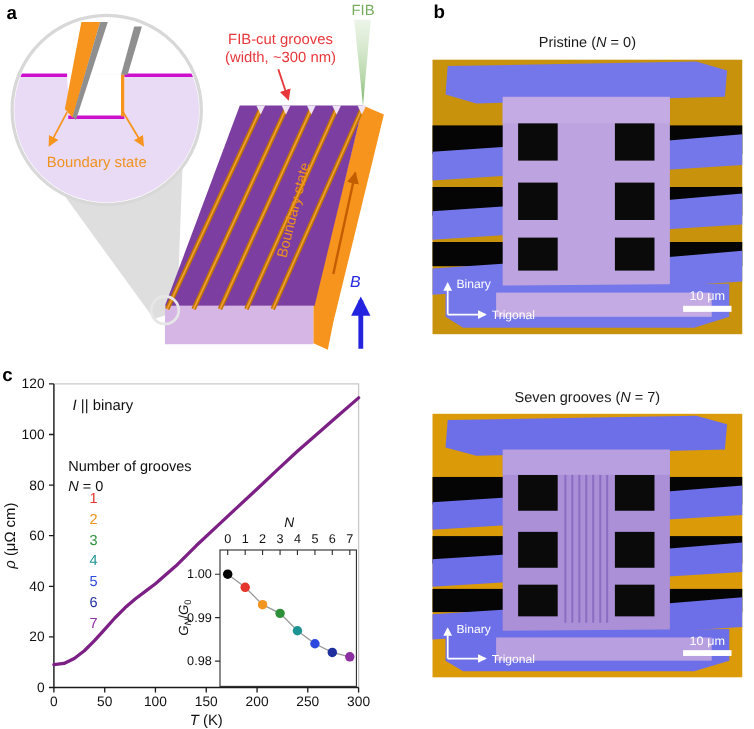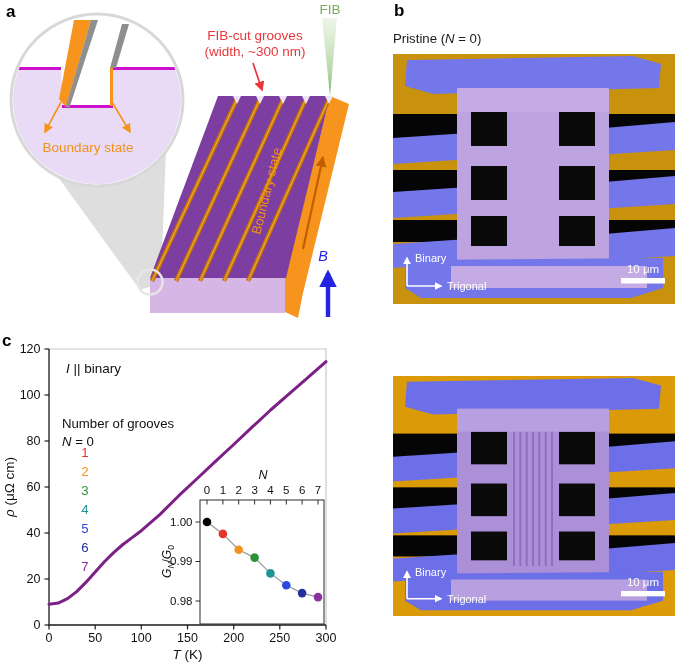--- a/index.html
+++ b/index.html
@@ -1,20 +1,20 @@
 <!DOCTYPE html>
 <html><head>
 <meta charset="utf-8">
 <style>
   html,body{margin:0;padding:0;background:#ffffff;}
   body{font-family:"Liberation Sans", sans-serif;}
   .fig{position:relative;width:685px;height:663px;background:#fff;overflow:hidden;}
   .abs{position:absolute;}
   .plabel{position:absolute;font-size:17px;font-weight:700;color:#000;line-height:1;}
-  .semtitle{position:absolute;width:282px;text-align:left;font-size:13.2px;color:#1a1a1a;line-height:1.2;}
+  .semtitle{position:absolute;width:282px;text-align:center;font-size:13.2px;color:#1a1a1a;line-height:1.2;}
   .semtitle .it{font-style:italic;}
   svg text{font-family:"Liberation Sans", sans-serif;}
 </style>
 </head>
 <body>
 
 <div class="fig">
 
   <div class="plabel" style="left:6px;top:3px;">a</div>
 
@@ -145,20 +145,21 @@
     <g>
       <line x1="14" y1="232" x2="14" y2="204" stroke="#ffffff" stroke-width="1.6" marker-end="url(#arrW1)"></line>
       <line x1="14" y1="232" x2="48" y2="232" stroke="#ffffff" stroke-width="1.6" marker-end="url(#arrW1)"></line>
       <text x="22" y="208" font-size="11" fill="#ffffff">Binary</text>
       <text x="54" y="236" font-size="11" fill="#ffffff">Trigonal</text>
     </g>
     <rect x="228" y="224" width="44" height="5.5" fill="#ffffff"></rect>
     <text x="250" y="219" text-anchor="middle" font-size="11.5" fill="#ffffff">10 μm</text>
   </svg>
 
+  <div class="semtitle" style="left:393px;top:353px;"><span>Seven grooves (</span><span class="it">N</span><span> = 7)</span></div>
 
   <svg class="abs" style="left:393px;top:376px;" width="282" height="240" viewBox="0 0 282 250" preserveAspectRatio="none">
     <defs>
         <marker id="arrW2" markerWidth="7" markerHeight="7" refX="4" refY="2.5" orient="auto">
           <path d="M0,0 L5,2.5 L0,5 z" fill="#ffffff"></path>
         </marker>
       </defs>
     <rect x="0" y="0" width="282" height="250" fill="#db9a07"></rect>
     <g fill="#050505">
       <rect x="0" y="60" width="282" height="26"></rect>

